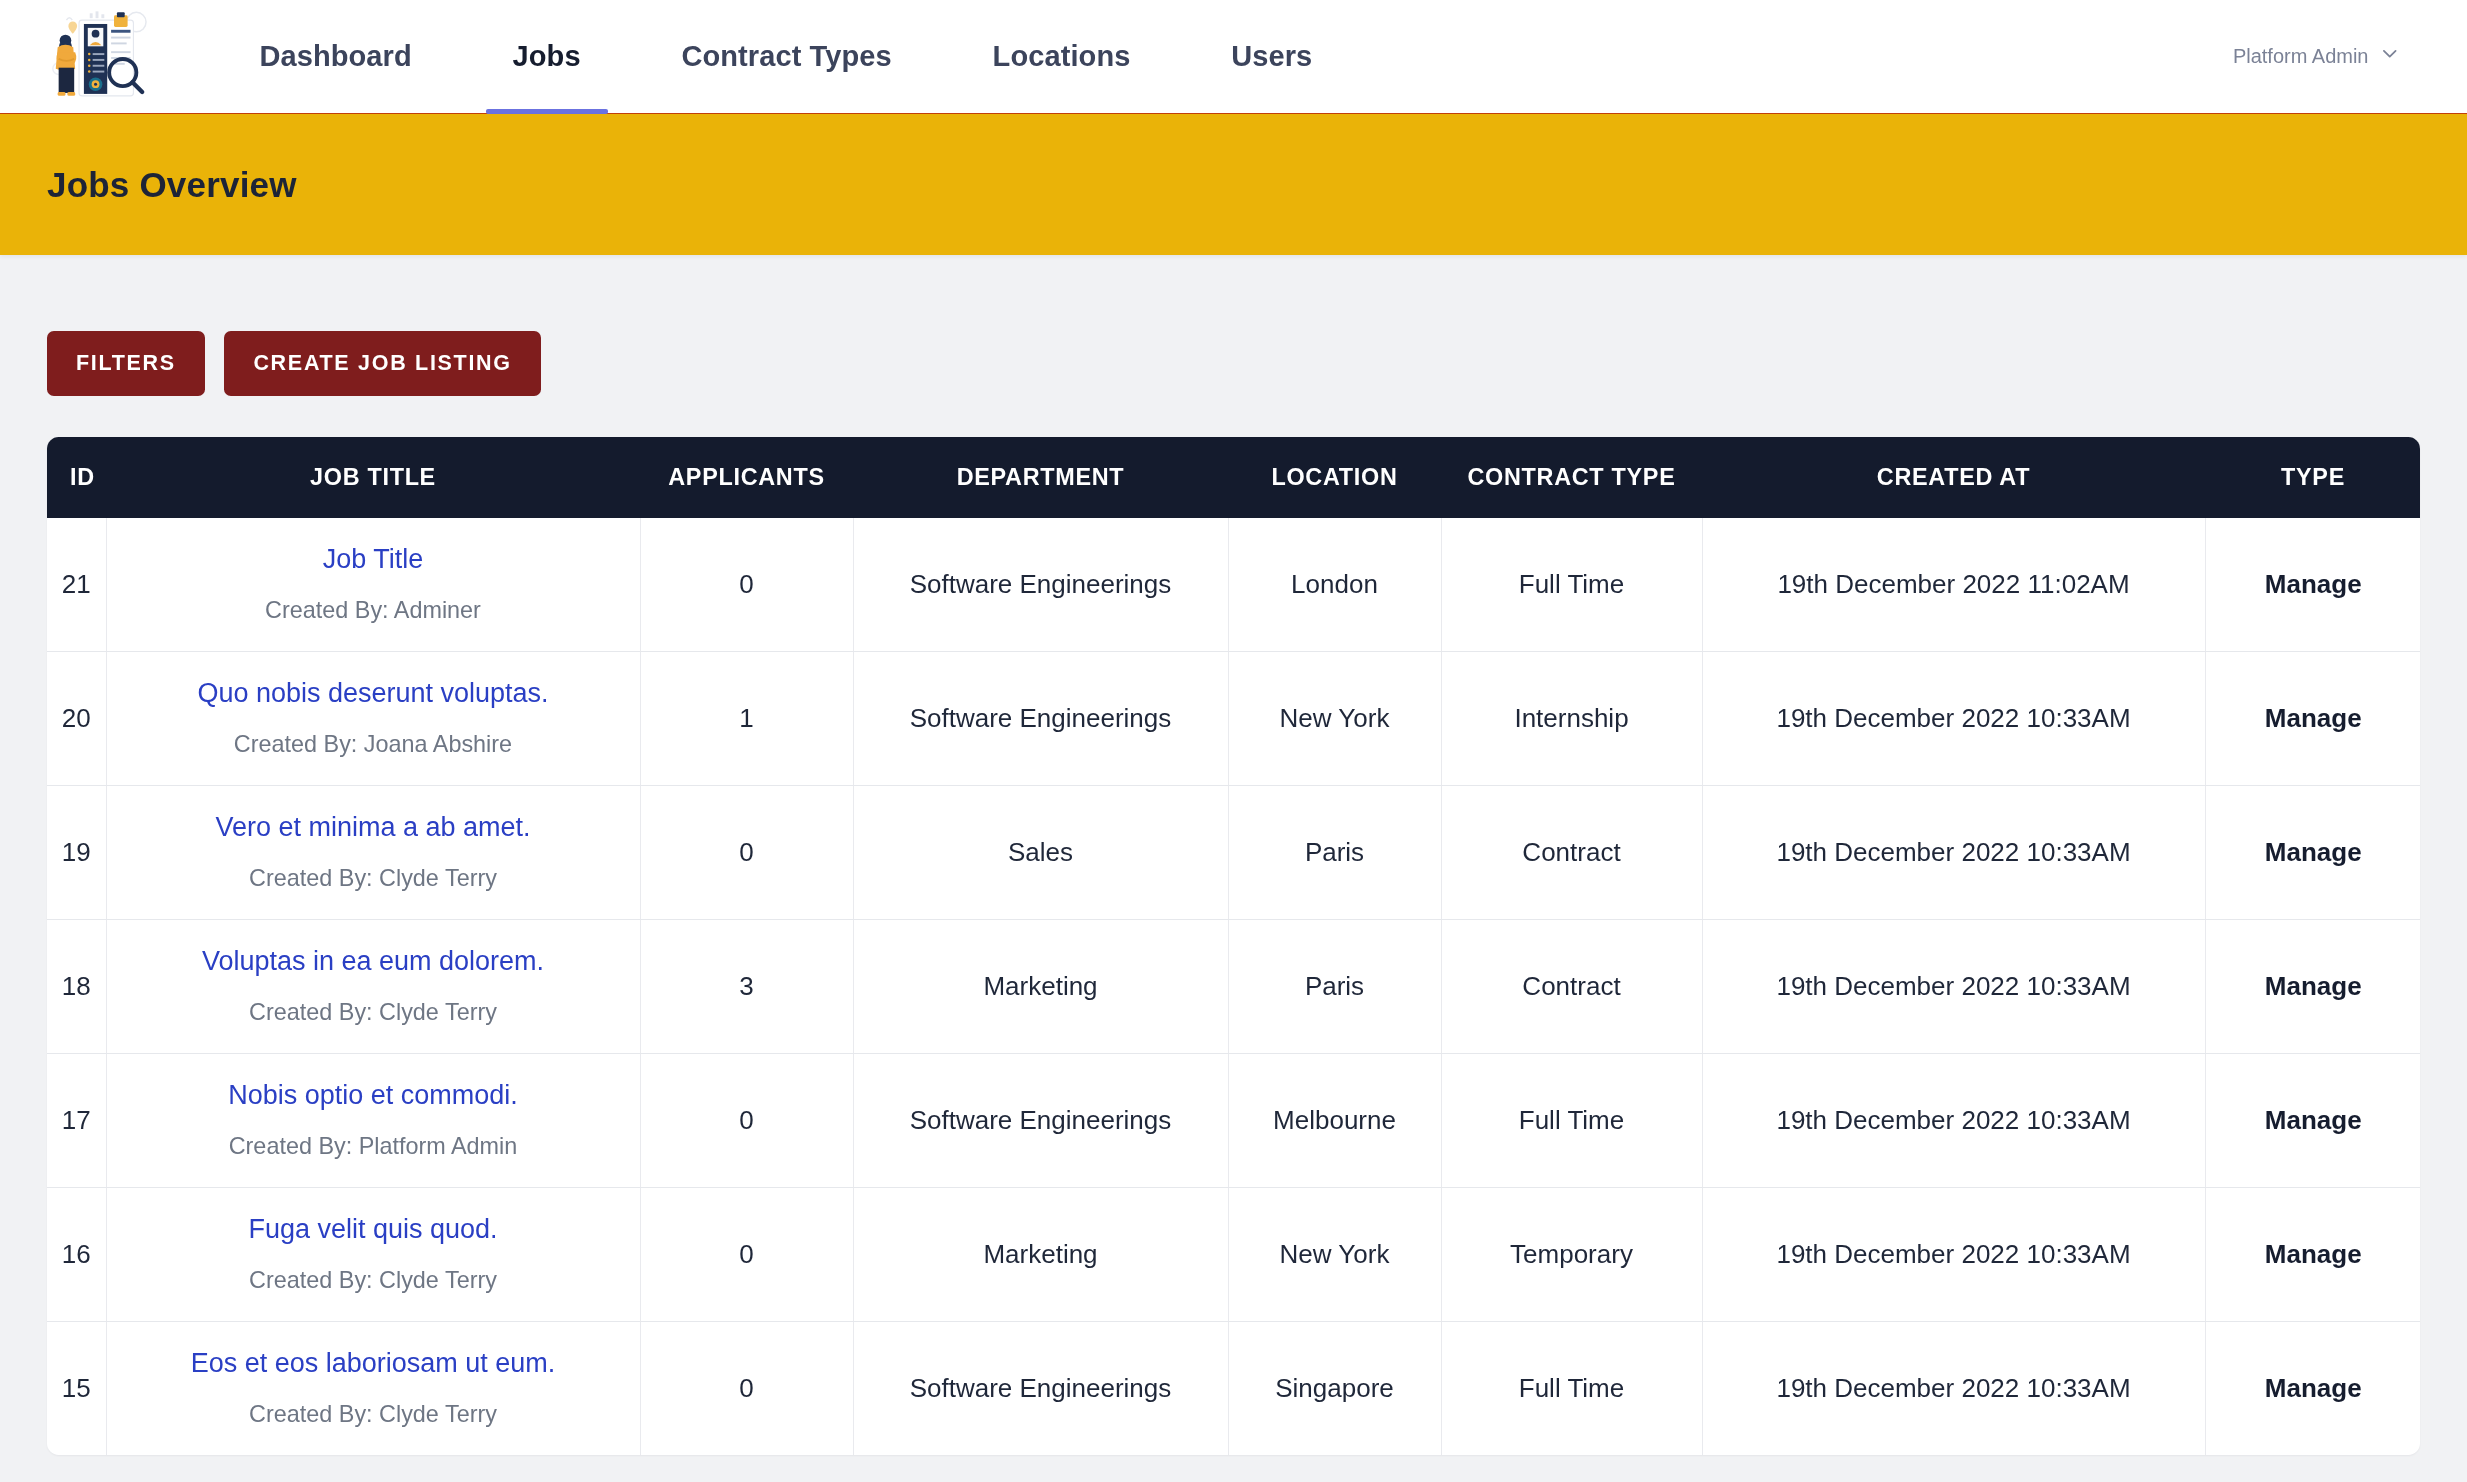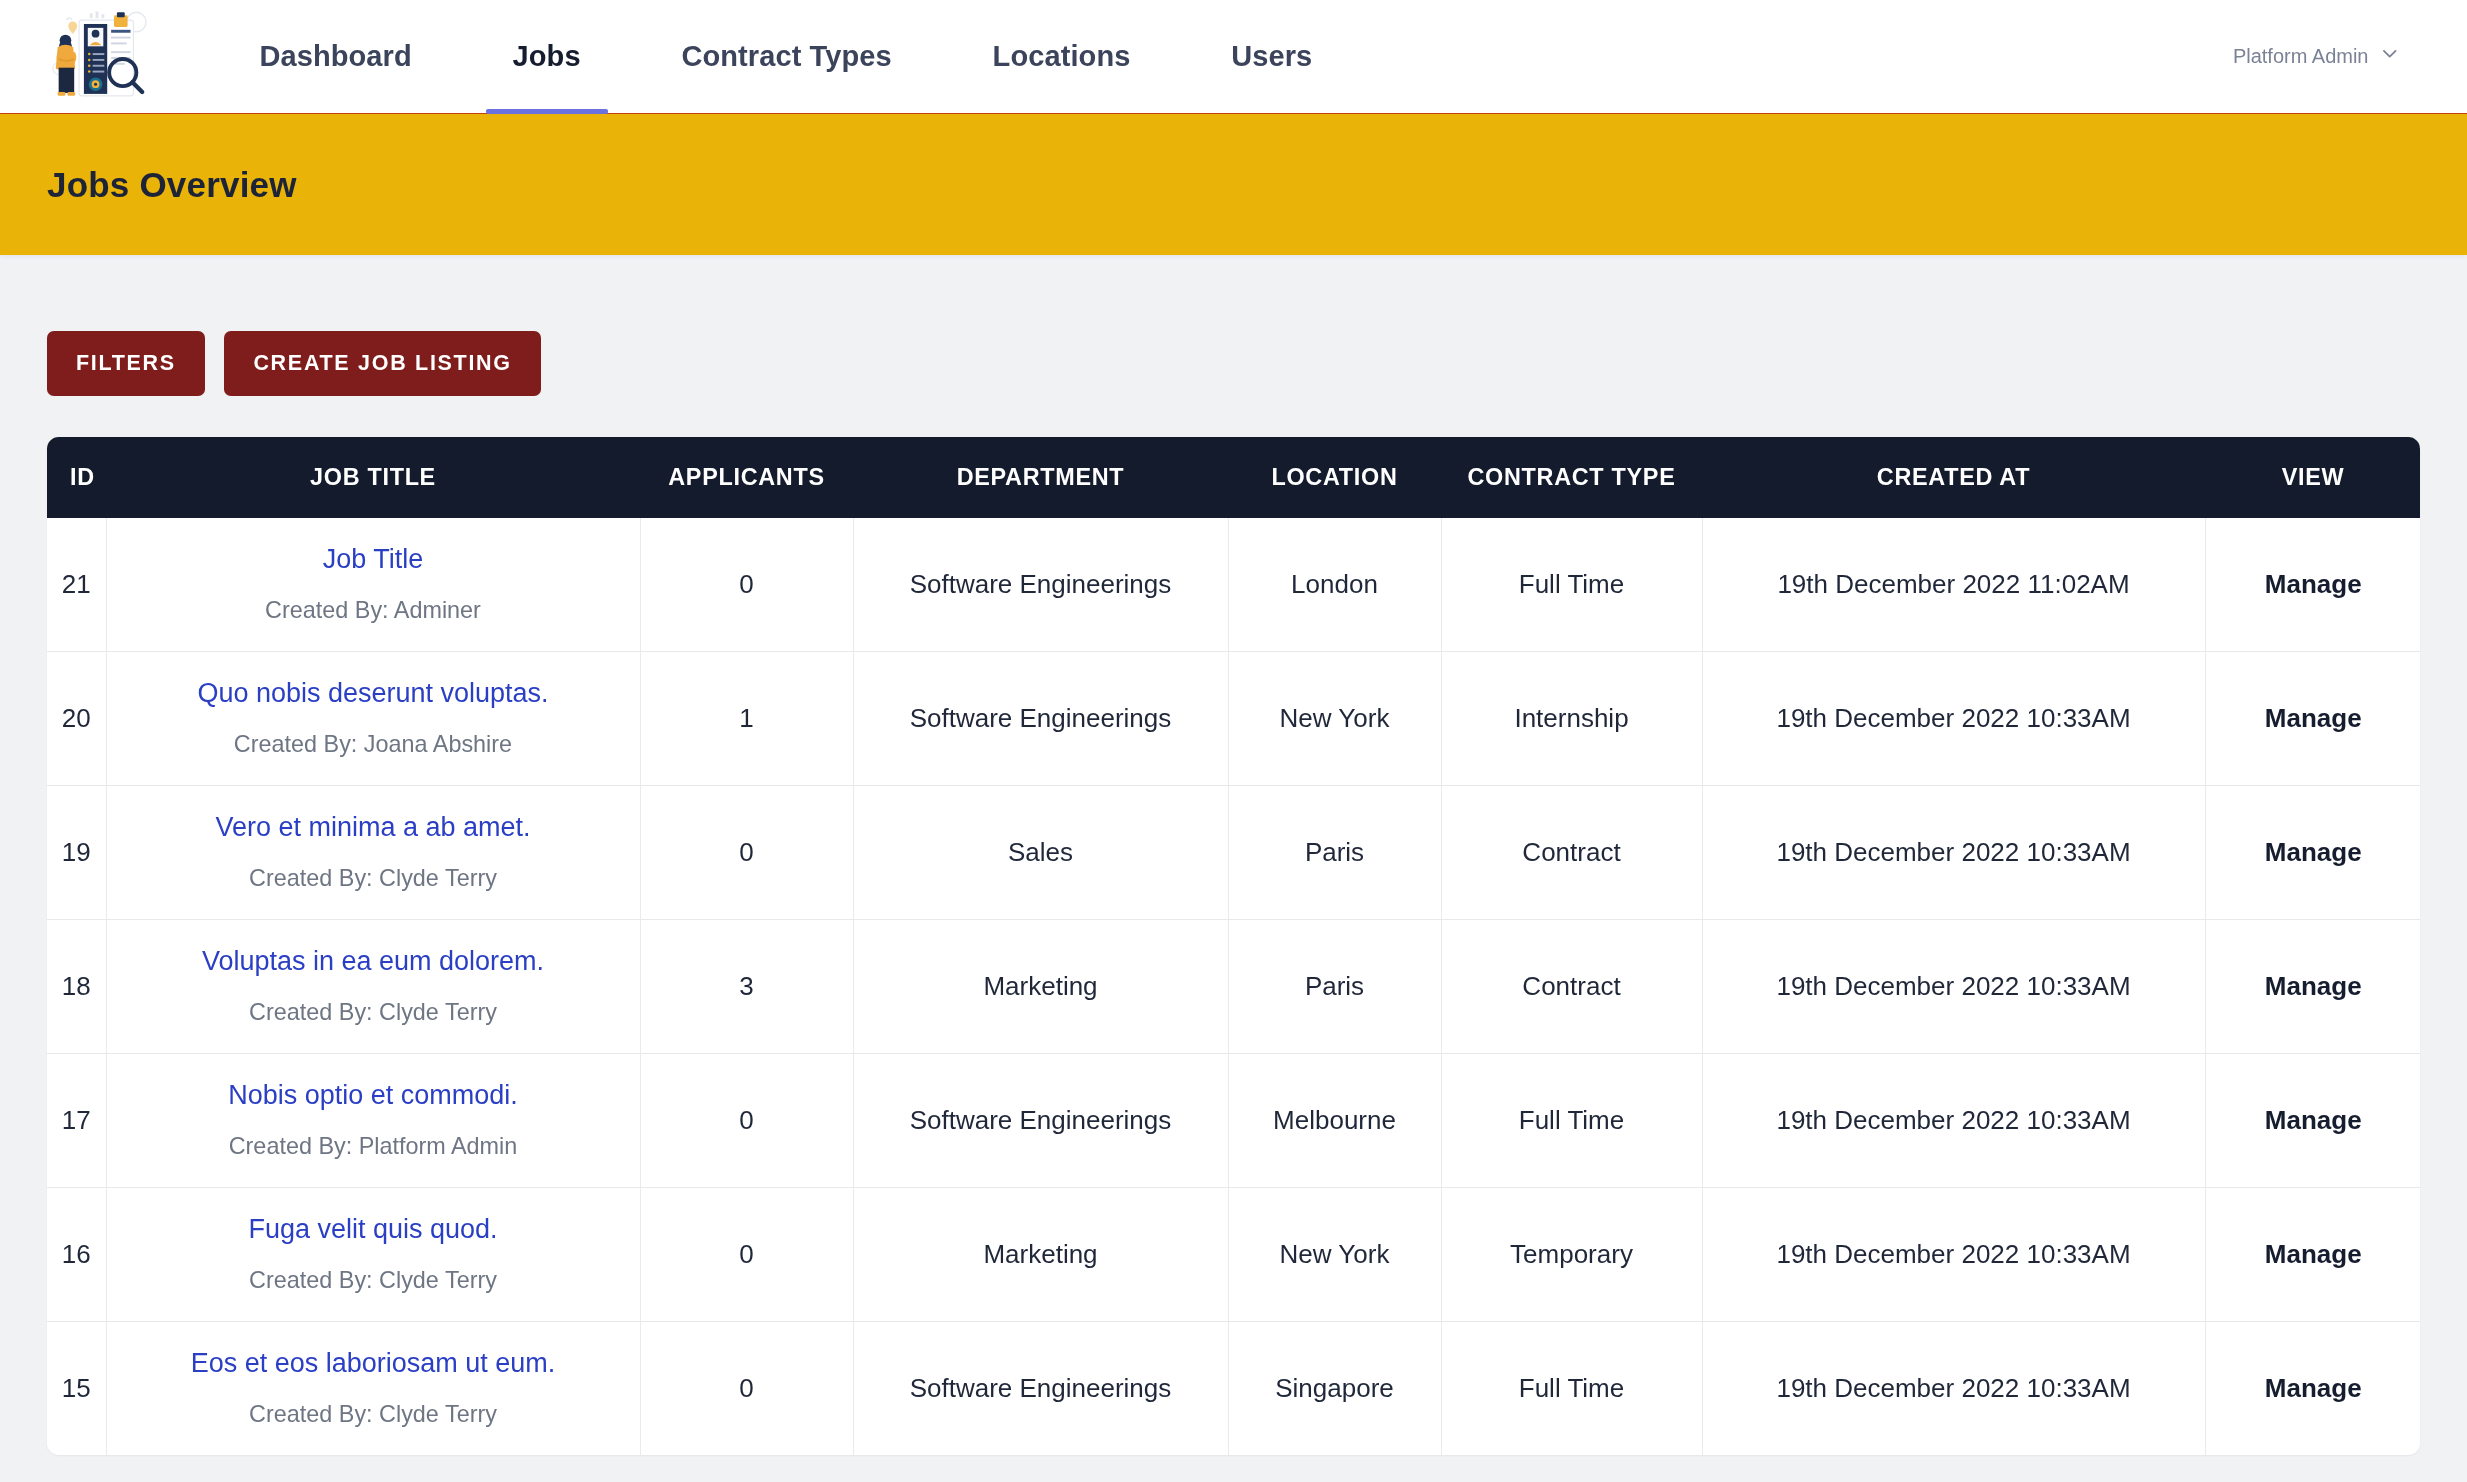--- a/index.html
+++ b/index.html
@@ -322,21 +322,21 @@
       </colgroup>
       <thead>
         <tr>
           <th class="col-id">ID</th>
           <th>JOB TITLE</th>
           <th>APPLICANTS</th>
           <th>DEPARTMENT</th>
           <th>LOCATION</th>
           <th>CONTRACT TYPE</th>
           <th>CREATED AT</th>
-          <th>VIEW</th>
+          <th>TYPE</th>
         </tr>
       </thead>
       <tbody id="jobs-tbody">
           <tr>
             <td><span class="cell-id">21</span></td>
             <td>
               <a class="job-link">Job Title</a>
               <span class="created-by">Created By: Adminer</span>
             </td>
             <td><span>0</span></td>

